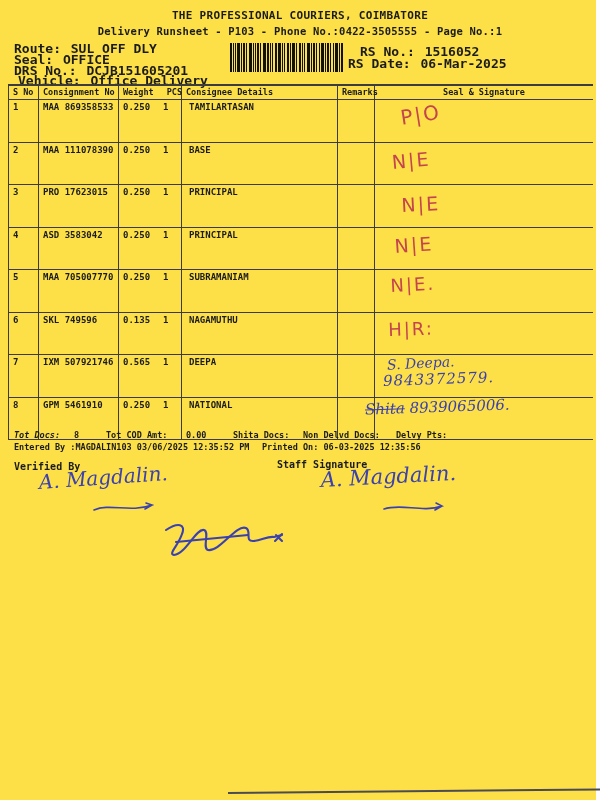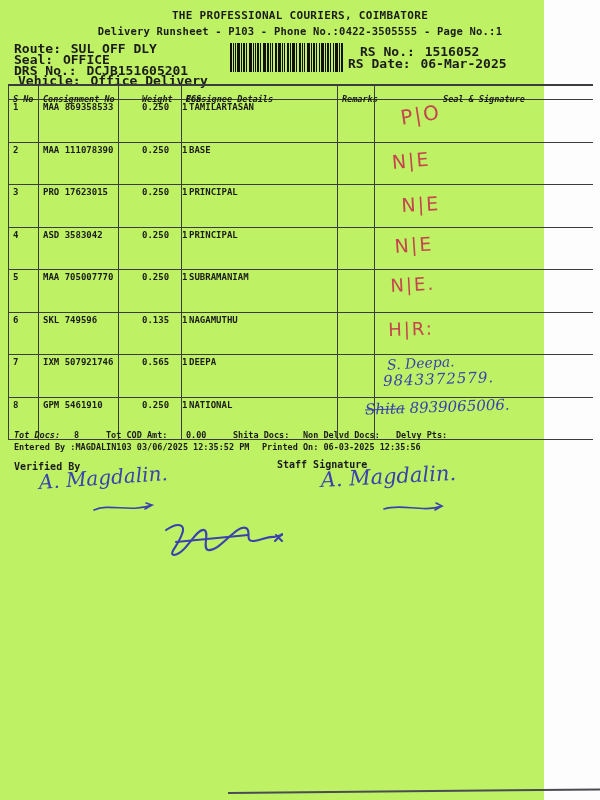--- a/index.html
+++ b/index.html
@@ -1,42 +1,42 @@
 <!DOCTYPE html>
 <html><head>
 <meta charset="utf-8">
 <style>
   html,body{margin:0;padding:0;}
   body{
     width:600px;height:800px;background:#fdfdfd;
     font-family:"DejaVu Sans Mono","Liberation Mono",monospace;
     color:#1b1b1b;overflow:hidden;
   }
-  .page{position:relative;width:544px;height:800px;background:#bef264;}
+  .page{position:relative;width:596px;height:800px;background:#fde047;}
   .abs{position:absolute;}
 
   
   .title{left:0;top:9px;width:600px;text-align:center;font-size:11px;font-weight:bold;letter-spacing:.3px;}
   .subtitle{left:0;top:25px;width:600px;text-align:center;font-size:10.5px;font-weight:bold;letter-spacing:.2px;}
   .meta{font-size:13px;font-weight:bold;white-space:nowrap;}
   .meta .v{margin-left:2px;}
 
   
   .barcode{left:230px;top:43px;}
 
   
   .dtable{left:8px;top:84px;width:584px;border-top:2px solid #3c3c40;border-left:1.4px solid #3c3c40;}
   .trow{display:grid;grid-template-columns:30px 80px 63px 156px 37px 218px;border-bottom:1.5px solid #3c3c40;position:relative;}
   .thead{height:13px;}
   .tdata{height:41.5px;}
   .cell{position:relative;border-right:1.4px solid #3c3c40;font-size:9px;font-weight:bold;padding:2px 0 0 4px;box-sizing:border-box;overflow:visible;white-space:nowrap;}
   .cell:last-child{border-right:none;}
-  .thead .cell{font-size:8.5px;padding-top:8px;font-style:italic;}
+  .thead .cell{font-size:8.5px;padding-top:1px;}
   .wp{display:flex;}
-  .wp .w{flex:0 0 auto;margin-left:19px;}
+  .wp .w{flex:0 0 auto;}
   .wp .p{margin-left:13px;}
   .c-consignee{padding-left:7px;}
   .th-seal{text-align:center;padding-left:0;}
 
   
   .hw{position:absolute;white-space:nowrap;line-height:1;}
   .hw.red{color:#c4454e;font-family:"DejaVu Sans","Liberation Sans",sans-serif;font-weight:400;font-size:19px;letter-spacing:2px;transform-origin:left top;}
   .hw.blue{color:#3b41ae;font-family:"DejaVu Serif","Liberation Serif",serif;font-style:italic;font-weight:400;}
   .trow:nth-child(2) .hw.red{left:24px;top:8px;transform:rotate(-9deg);font-size:20px;}
   .trow:nth-child(3) .hw.red{left:16px;top:10px;transform:rotate(-5deg);}

